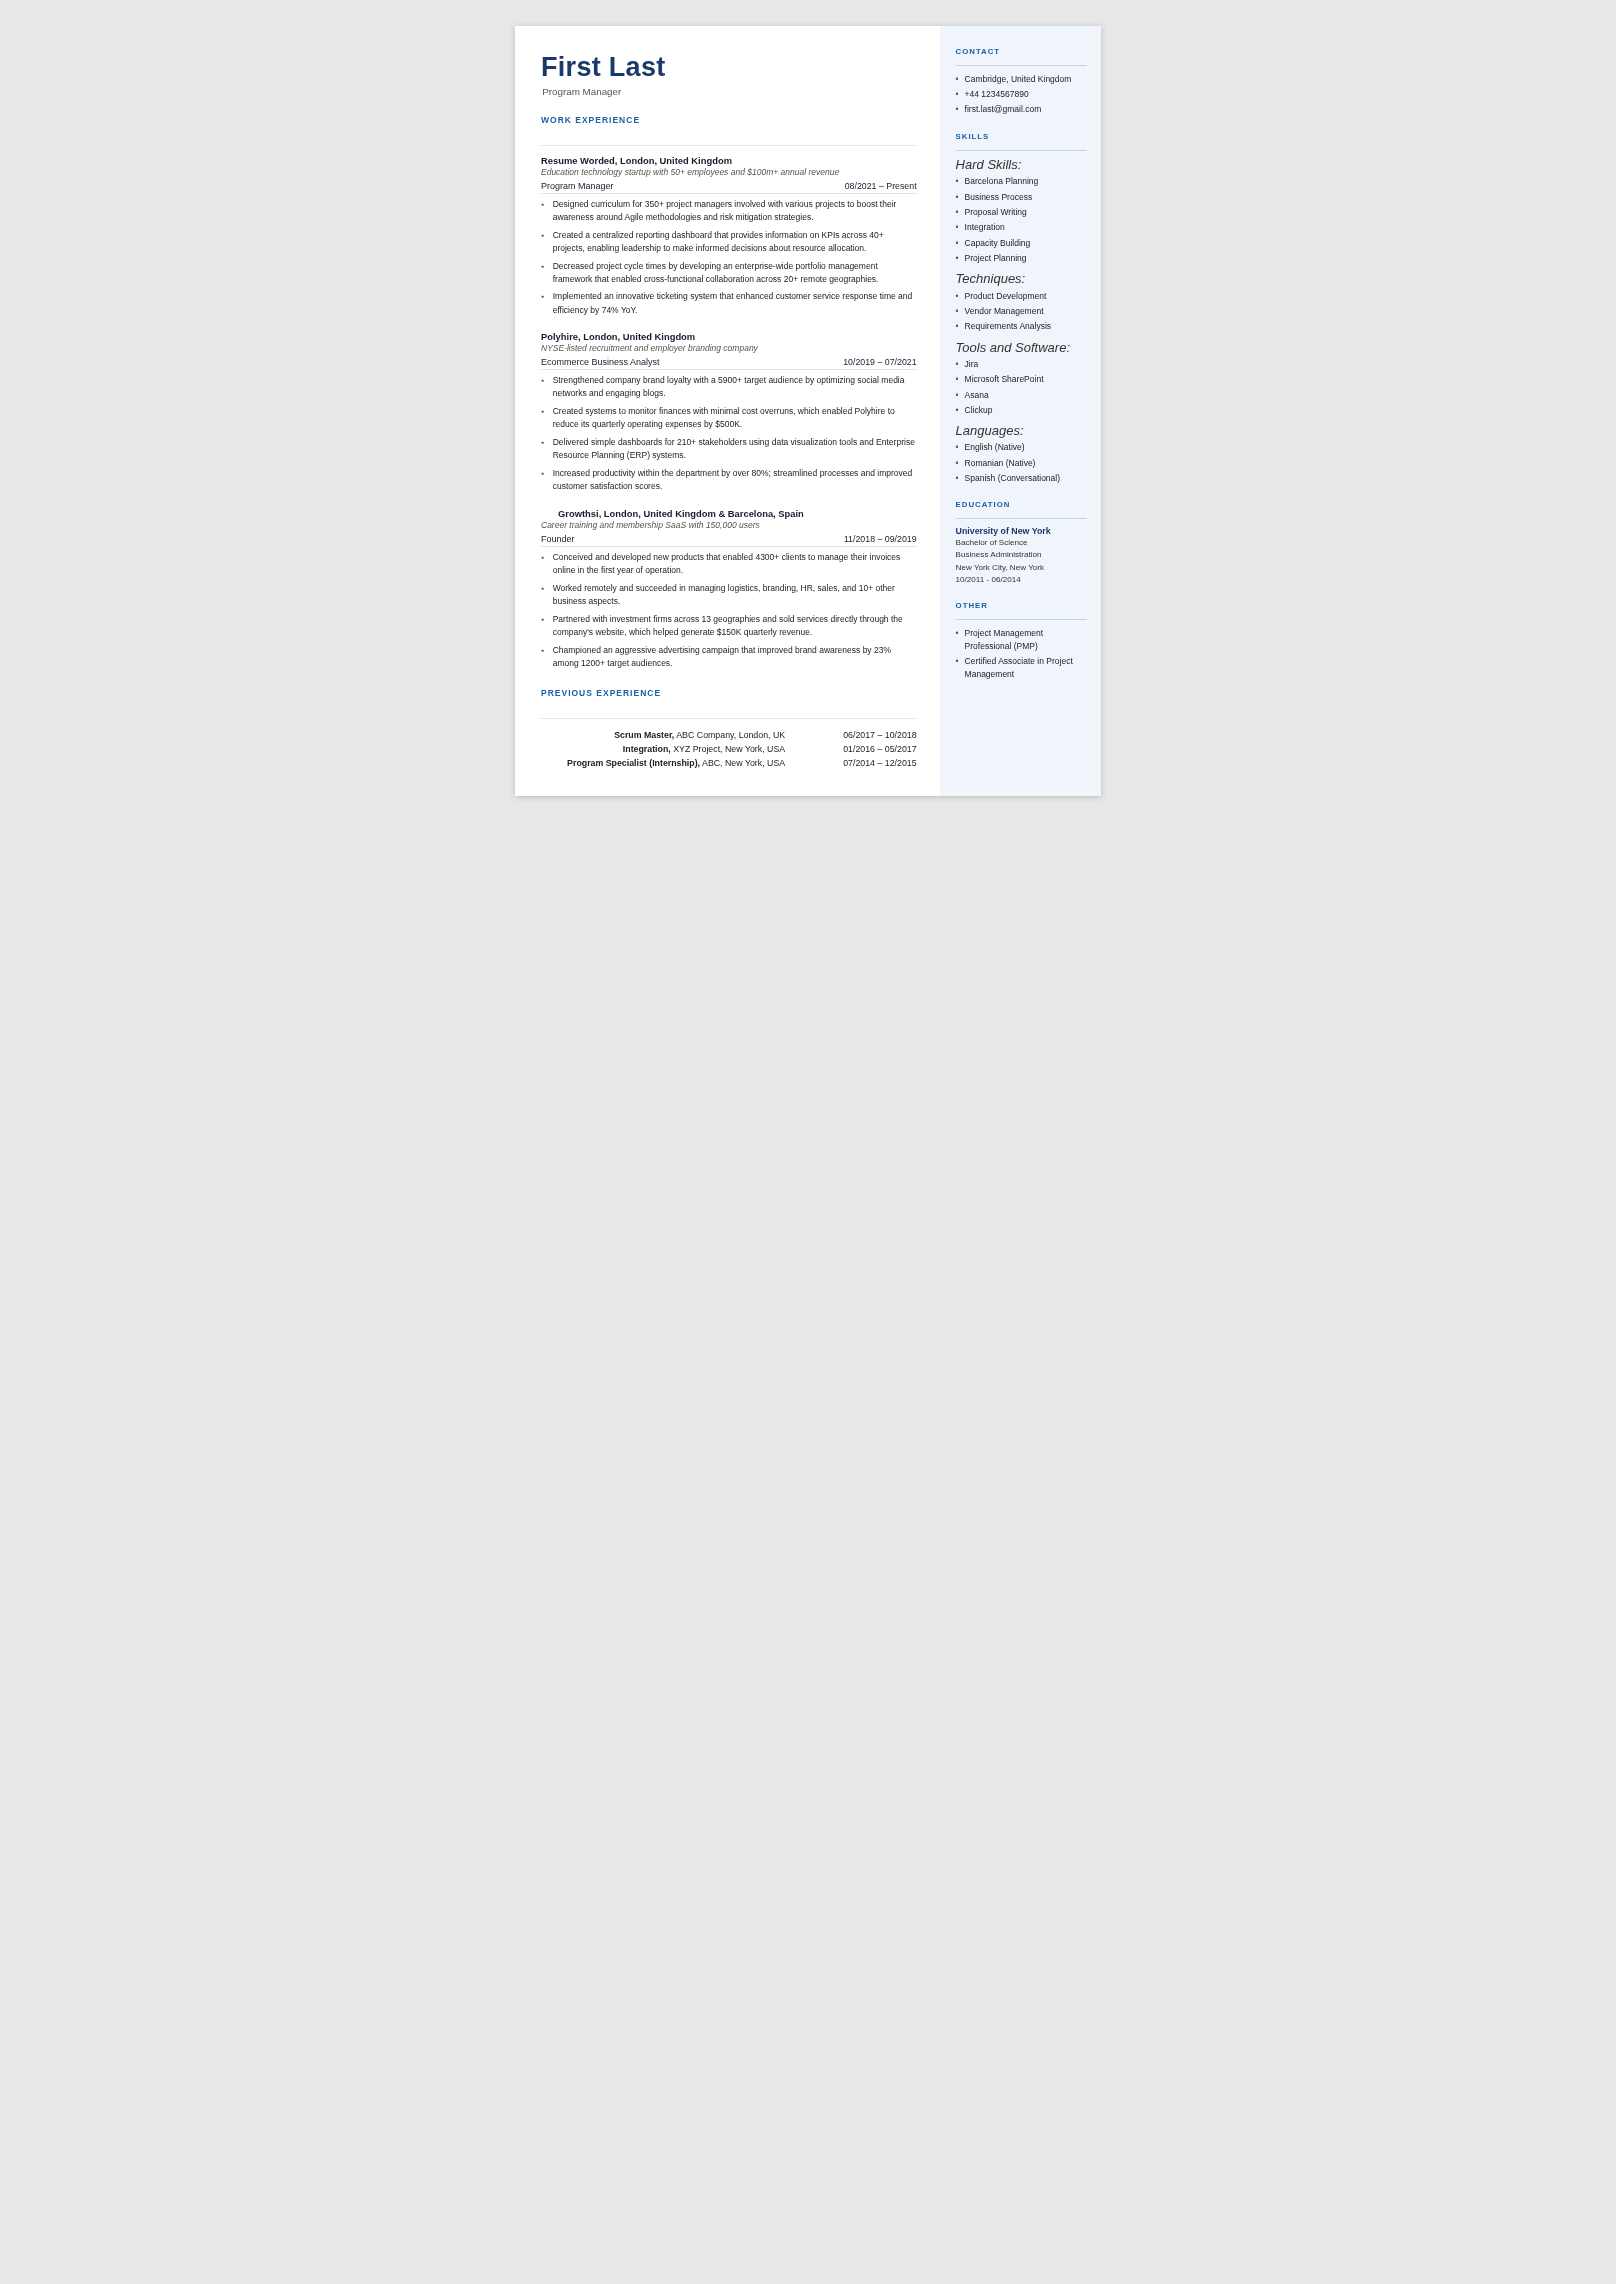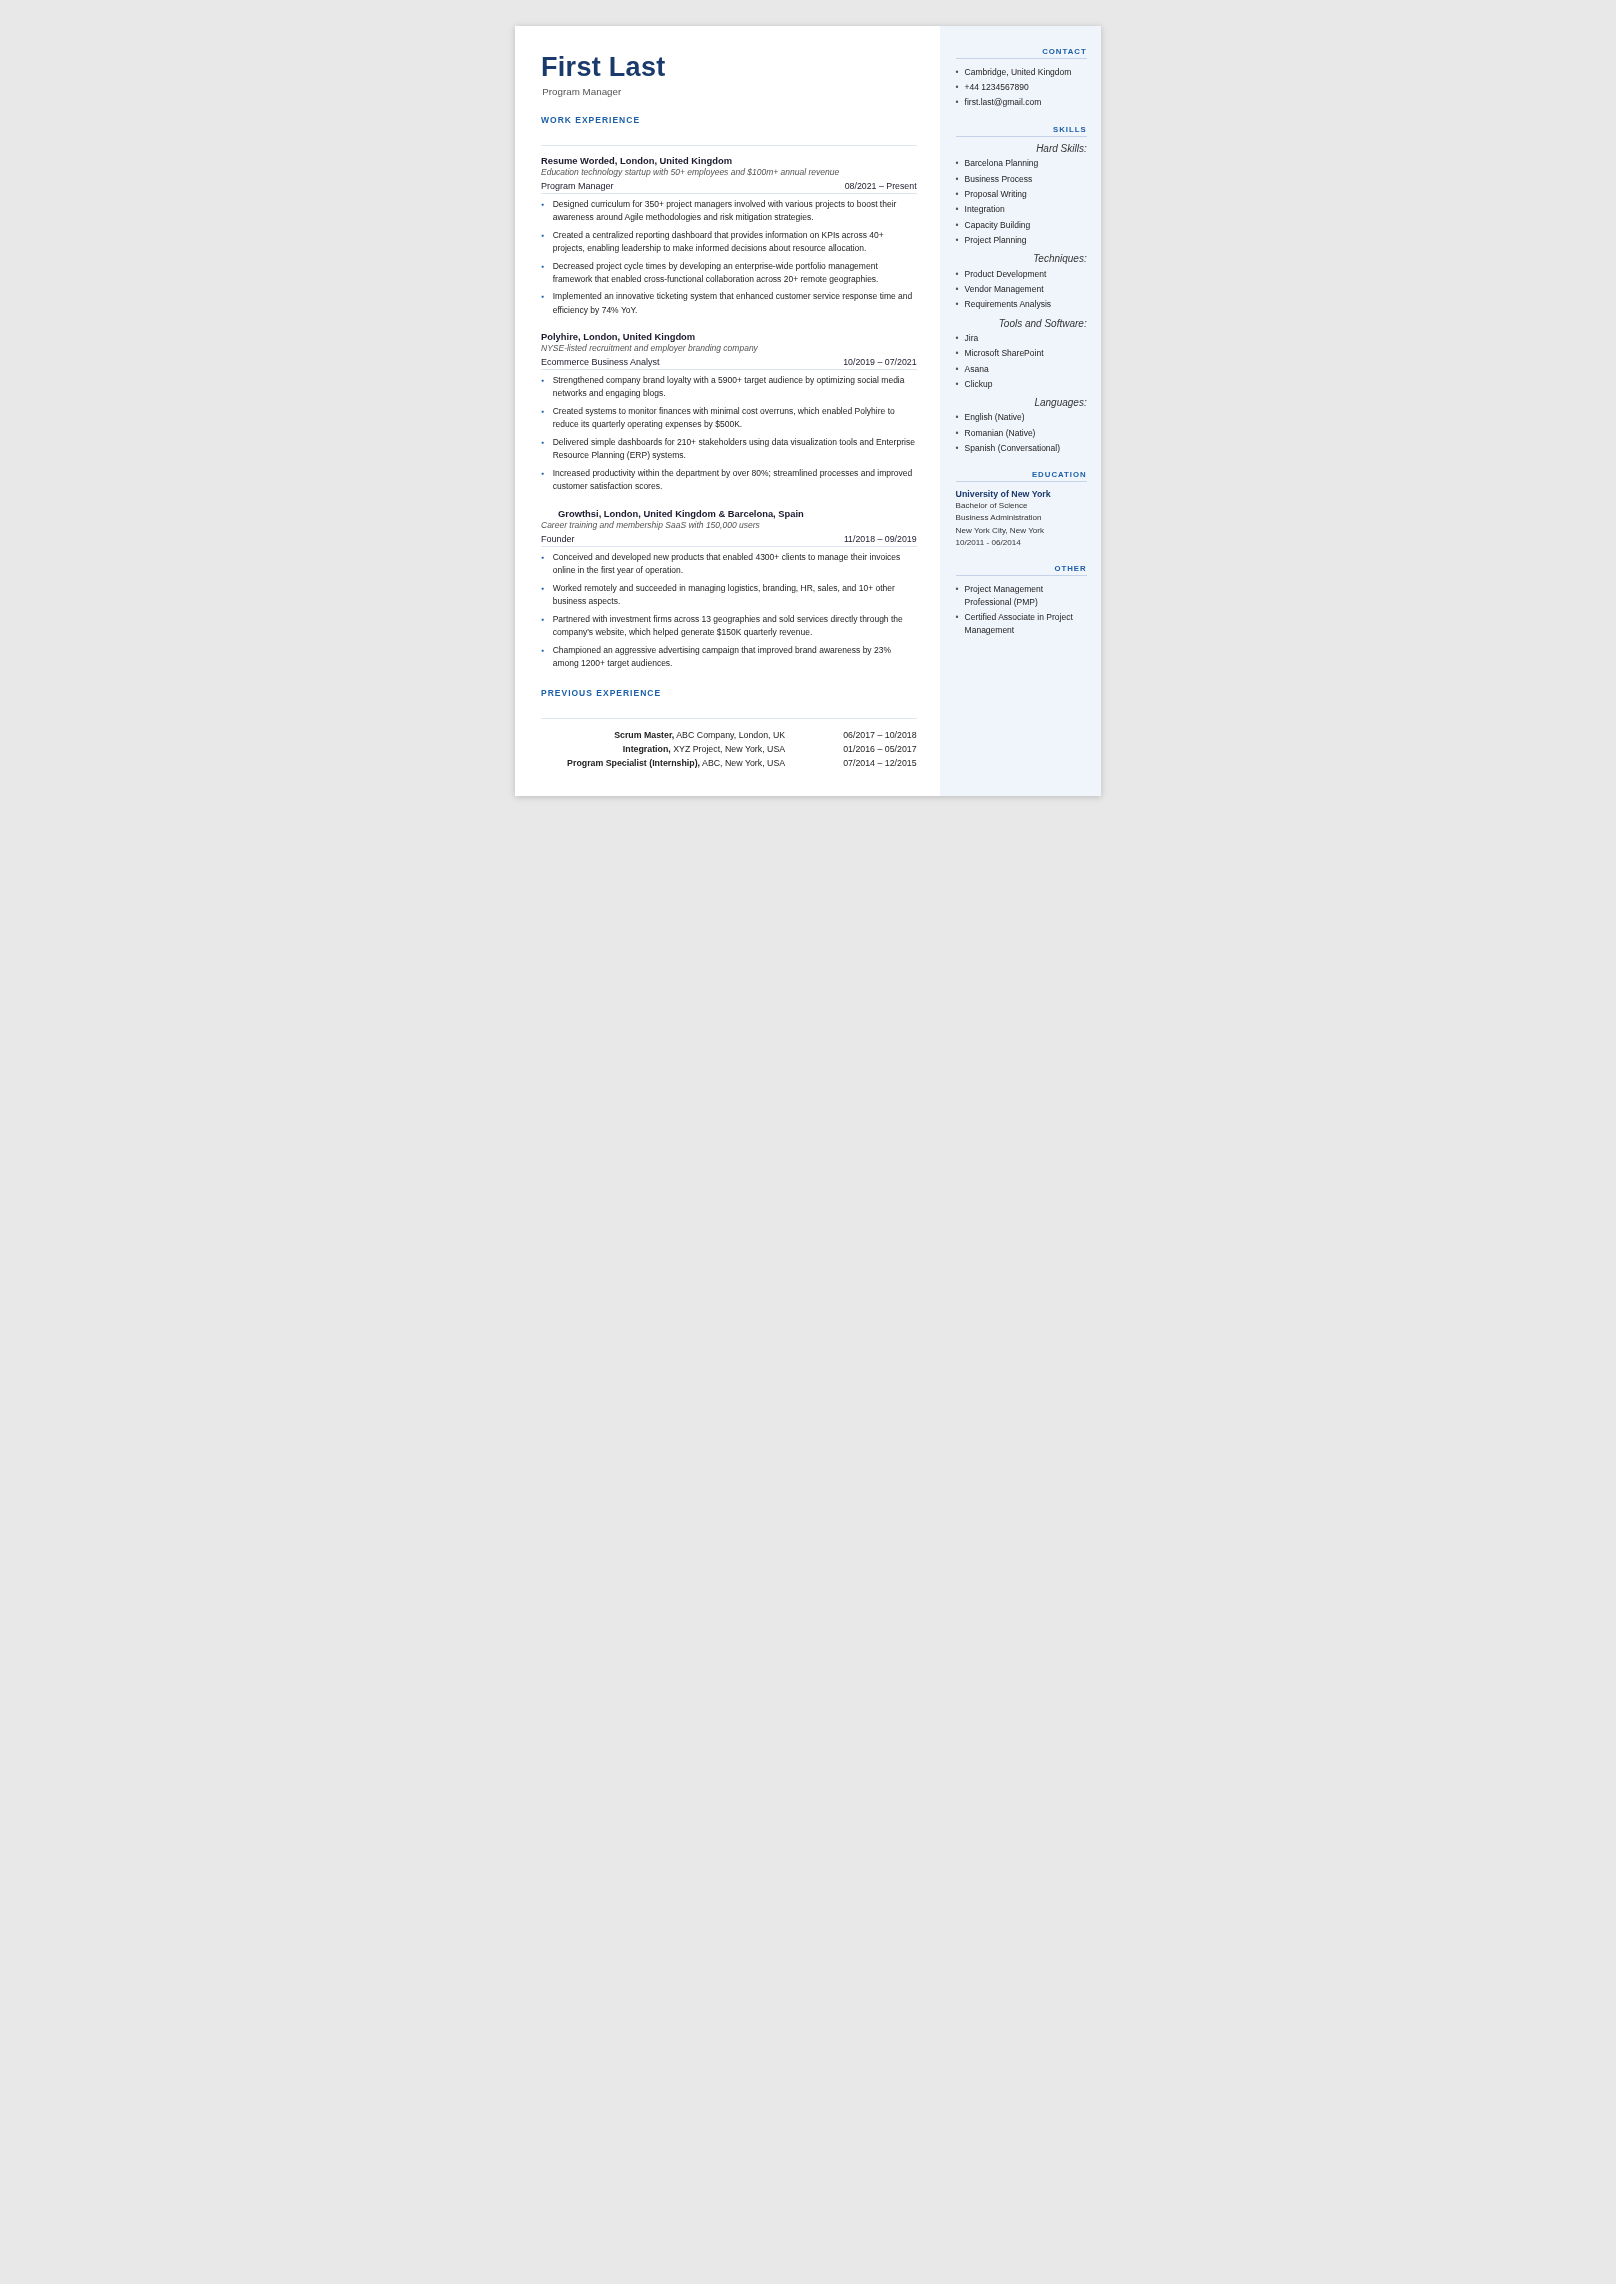--- a/index.html
+++ b/index.html
@@ -127,24 +127,23 @@
       padding: 21px 14.3px 21px 15.6px;
       flex-shrink: 0;
     }
     .sidebar-section-title {
       font-size: 7.8px;
       font-weight: 700;
       color: #1a5fa8;
       letter-spacing: 1px;
       text-transform: uppercase;
       border-bottom: 1px solid #c5d3e8;
-      padding-bottom: 2px;
+      padding-bottom: 9px;
       margin-bottom: 6.5px;
       margin-top: 15.6px;
-      text-align: right;
     }
     .sidebar-section-title:first-of-type {
       margin-top: 0;
     }
     .sidebar-list {
       list-style: none;
       padding: 0;
     }
     .sidebar-list li {
       font-size: 8.5px;
@@ -154,26 +153,25 @@
       position: relative;
       line-height: 1.5;
     }
     .sidebar-list li::before {
       content: "•";
       position: absolute;
       left: 0;
       color: #555;
     }
     .skills-category-label {
-      font-size: 10px;
+      font-size: 13px;
       font-style: italic;
       color: #333;
       margin-top: 6.5px;
       margin-bottom: 3.3px;
-      text-align: right;
     }
     .education-entry {
       margin-top: 2.6px;
     }
     .edu-school {
       font-size: 8.8px;
       font-weight: 600;
       color: #1a3a6b;
       margin-bottom: 1.3px;
     }

